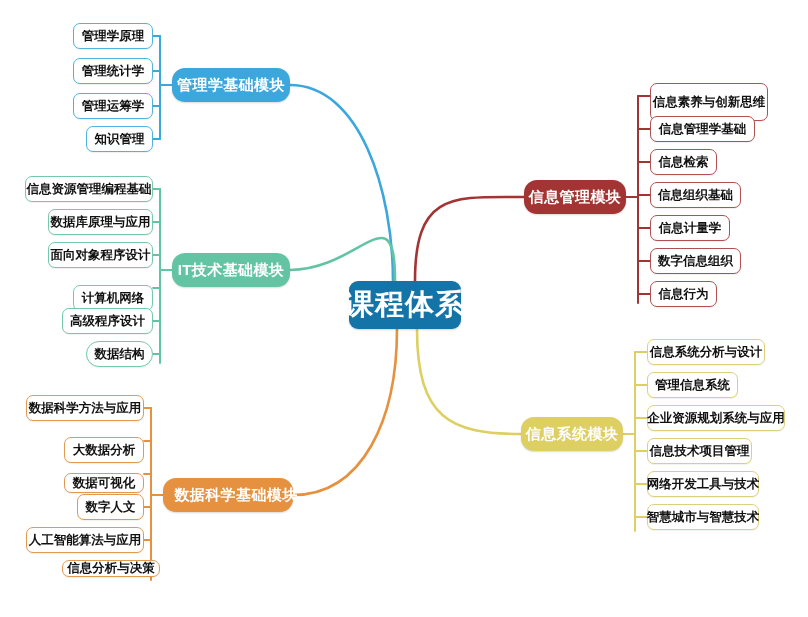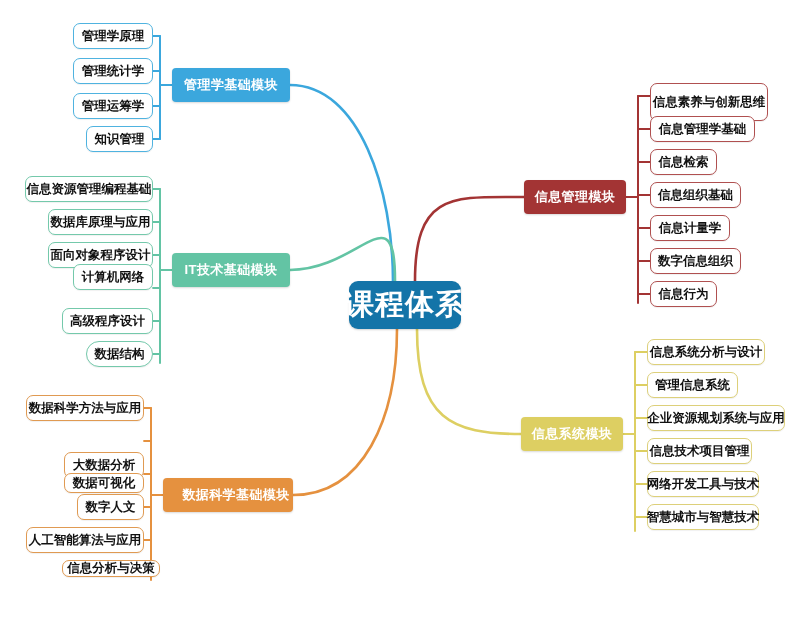--- a/index.html
+++ b/index.html
@@ -24,22 +24,22 @@
     color:#ffffff;
     border-radius:9px;
     font-size:29px;
     font-weight:bold;
     letter-spacing:1px;
     box-shadow:0 1px 2px rgba(0,0,0,.18);
   }
   
   .module{
     color:#ffffff;
-    border-radius:4px;
-    font-size:13px;
+    border-radius:13px;
+    font-size:15px;
     font-weight:bold;
     letter-spacing:.4px;
     box-shadow:0 1px 2px rgba(0,0,0,.15);
   }
   .m-mgmt{background:#3ba7dd;}
   .m-it{background:#63c4a4;}
   .m-ds{background:#e5913f;}
   .m-im{background:#a33434;}
   .m-is{background:#ddcf62;}
   
@@ -113,26 +113,26 @@
       <div class="node root" style="left: 349px; top: 281px; width: 112px; height: 48px;">课程体系</div>
       <div class="node module m-mgmt" style="left: 172px; top: 68px; width: 118px; height: 34px;">管理学基础模块</div>
       <div class="node leaf l-mgmt" style="left: 73px; top: 23px; width: 80px; height: 26px;">管理学原理</div>
       <div class="node leaf l-mgmt" style="left: 73px; top: 58px; width: 80px; height: 26px;">管理统计学</div>
       <div class="node leaf l-mgmt" style="left: 73px; top: 93px; width: 80px; height: 26px;">管理运筹学</div>
       <div class="node leaf l-mgmt" style="left: 86px; top: 126px; width: 67px; height: 26px;">知识管理</div>
       <div class="node module m-it" style="left: 172px; top: 253px; width: 118px; height: 34px;">IT技术基础模块</div>
       <div class="node leaf l-it" style="left: 25px; top: 176px; width: 128px; height: 26px;">信息资源管理编程基础</div>
       <div class="node leaf l-it" style="left: 48px; top: 209px; width: 105px; height: 26px;">数据库原理与应用</div>
       <div class="node leaf l-it" style="left: 48px; top: 242px; width: 105px; height: 26px;">面向对象程序设计</div>
-      <div class="node leaf l-it" style="left: 73px; top: 264px; width: 80px; height: 26px;">计算机网络</div>
+      <div class="node leaf l-it" style="left: 73px; top: 285px; width: 80px; height: 26px;">计算机网络</div>
       <div class="node leaf l-it" style="left: 62px; top: 308px; width: 91px; height: 26px;">高级程序设计</div>
       <div class="node leaf l-it" style="left: 86px; top: 341px; width: 67px; height: 26px; border-radius: 13px;">数据结构</div>
       <div class="node module m-ds" style="left: 163px; top: 478px; width: 130px; height: 34px; padding-left: 16px;">数据科学基础模块</div>
       <div class="node leaf l-ds" style="left: 26px; top: 395px; width: 118px; height: 26px;">数据科学方法与应用</div>
-      <div class="node leaf l-ds" style="left: 64px; top: 452px; width: 80px; height: 26px;">大数据分析</div>
+      <div class="node leaf l-ds" style="left: 64px; top: 437px; width: 80px; height: 26px;">大数据分析</div>
       <div class="node leaf l-ds" style="left: 64px; top: 461px; width: 80px; height: 20px; margin-top: 12px;">数据可视化</div>
       <div class="node leaf l-ds" style="left: 77px; top: 494px; width: 67px; height: 26px;">数字人文</div>
       <div class="node leaf l-ds" style="left: 26px; top: 527px; width: 118px; height: 26px;">人工智能算法与应用</div>
       <div class="node leaf l-ds" style="left: 46px; top: 560px; width: 98px; height: 17px; margin-left: 16px;">信息分析与决策</div>
       <div class="node module m-im" style="left: 524px; top: 180px; width: 102px; height: 34px;">信息管理模块</div>
       <div class="node leaf l-im" style="left: 650px; top: 83px; width: 118px; height: 38px;">信息素养与创新思维</div>
       <div class="node leaf l-im" style="left: 650px; top: 116px; width: 105px; height: 26px;">信息管理学基础</div>
       <div class="node leaf l-im" style="left: 650px; top: 149px; width: 67px; height: 26px;">信息检索</div>
       <div class="node leaf l-im" style="left: 650px; top: 182px; width: 91px; height: 26px;">信息组织基础</div>
       <div class="node leaf l-im" style="left: 650px; top: 215px; width: 80px; height: 26px;">信息计量学</div>

